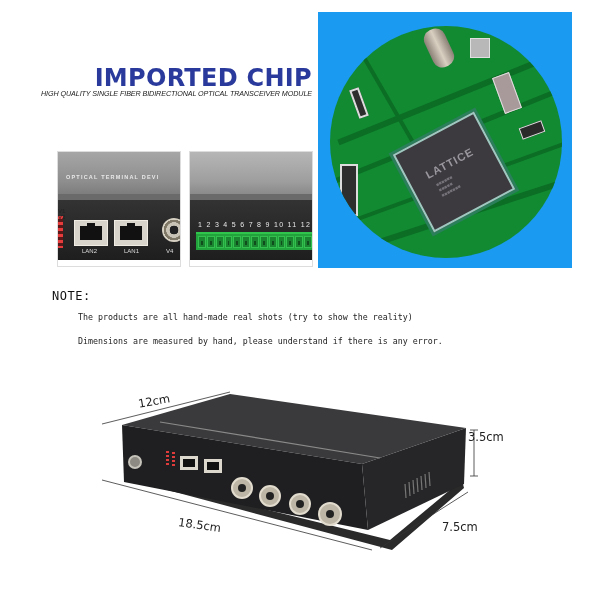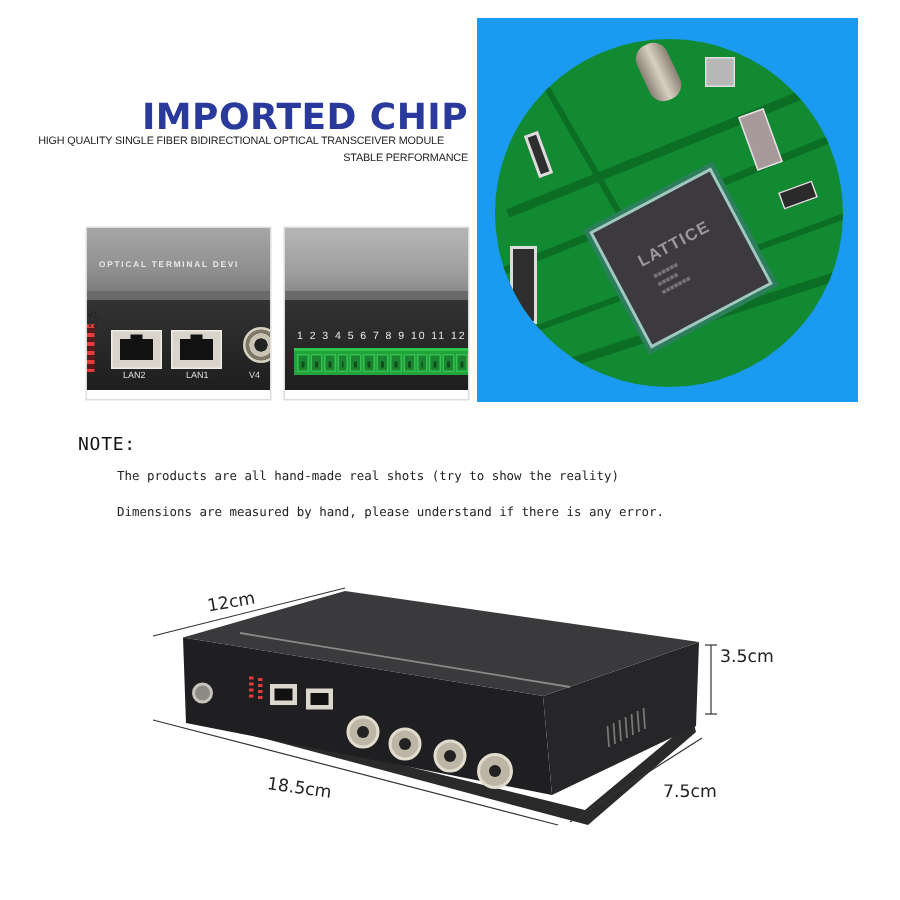--- a/index.html
+++ b/index.html
@@ -3,21 +3,21 @@
 <meta charset="utf-8">
 <style>
   * { box-sizing: border-box; margin: 0; padding: 0; }
   html, body { width: 600px; height: 600px; background: #ffffff; overflow: hidden; }
   body { position: relative; font-family: "Liberation Sans", sans-serif; }
 
   
   .hdr { position: absolute; right: 288px; top: 68px; text-align: right; }
   .hdr-title { font-family: "DejaVu Sans", sans-serif; font-size: 24px; font-weight: bold; color: #2a3a9c; letter-spacing: 0.3px; line-height: 20px; }
   .hdr-line { font-size: 7.2px; color: #222; line-height: 11px; letter-spacing: -0.1px; white-space: nowrap; }
-  .hdr-line.wide { margin-right: 16px; }
+  .hdr-line.wide { margin-right: 0; font-style: italic; }
 
   
   .thumb { position: absolute; top: 151px; width: 124px; height: 116px; background: #fff; border: 1px solid #ddd; overflow: hidden; }
   .thumb1 { left: 57px; }
   .thumb2 { left: 189px; }
   .t-top { position: absolute; left: 0; right: 0; top: 0; height: 42px; background: linear-gradient(#a6a6a6, #8e8e8e 70%, #7d7d7d); }
   .t-stripe { position: absolute; left: 0; right: 0; top: 42px; height: 6px; background: #6a6a6a; }
   .t-body { position: absolute; left: 0; right: 0; top: 48px; height: 60px; background: linear-gradient(#333, #262626 60%, #1e1e1e); }
   .t-label-top { position: absolute; top: 22px; left: 8px; font-size: 5.5px; color: #e8e8e8; letter-spacing: 1.2px; white-space: nowrap; font-weight: bold; }
   .rj45 { position: absolute; top: 68px; width: 34px; height: 26px; background: #d8d4cc; border: 1px solid #f0ece4; }
@@ -53,21 +53,20 @@
   
   .device-wrap { position: absolute; left: 100px; top: 380px; width: 400px; height: 200px; }
   .dim-text { position: absolute; font-family: "DejaVu Sans", sans-serif; font-size: 11.5px; color: #222; white-space: nowrap; }
 </style>
 </head>
 <body>
 
 <div class="hdr">
   <div class="hdr-title">IMPORTED CHIP</div>
   <div class="hdr-line wide">HIGH QUALITY SINGLE FIBER BIDIRECTIONAL OPTICAL TRANSCEIVER MODULE</div>
-  <div class="hdr-line">STABLE PERFORMANCE</div>
 </div>
 
 <div class="thumb thumb1">
   <div class="t-top"></div>
   <div class="t-label-top">OPTICAL TERMINAL DEVI</div>
   <div class="t-stripe"></div>
   <div class="t-body"></div>
   <div class="led-col"></div>
   <div class="vlab" style="top:56px">V1</div>
   <div class="vlab" style="top:62px">V2</div>
@@ -187,15 +186,15 @@
       <line x1="2" y1="44" x2="130" y2="12"></line>
       <line x1="2" y1="100" x2="272" y2="170"></line>
       <line x1="374" y1="50" x2="374" y2="96"></line>
       <line x1="370" y1="50" x2="378" y2="50"></line>
         <line x1="370" y1="96" x2="378" y2="96"></line>
       <line x1="280" y1="168" x2="368" y2="112"></line>
     </g>
   </svg>
   <div class="dim-text" style="left:38px; top:14px; transform:rotate(-10deg)">12cm</div>
   <div class="dim-text" style="left:78px; top:138px; transform:rotate(8deg)">18.5cm</div>
-  <div class="dim-text" style="left:380px; top:50px">3.5cm</div>
+  <div class="dim-text" style="left:368px; top:50px">3.5cm</div>
   <div class="dim-text" style="left:342px; top:140px">7.5cm</div>
 </div>
 
 </body></html>

